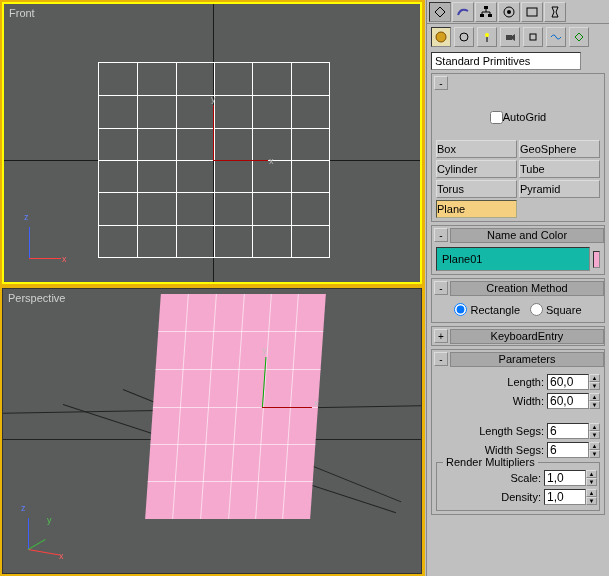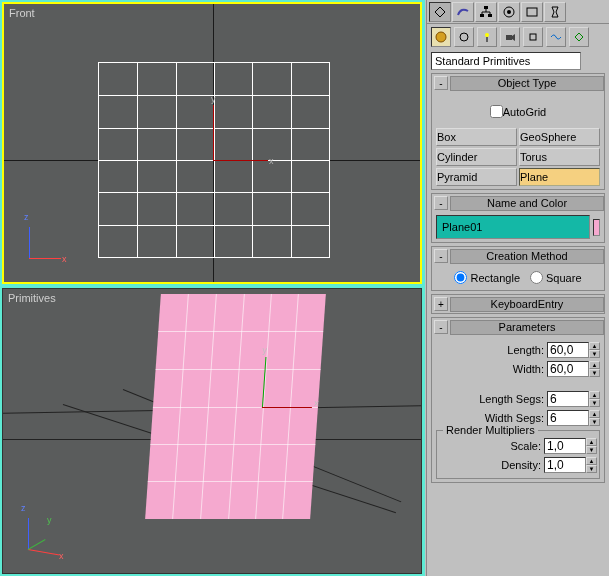--- a/index.html
+++ b/index.html
@@ -1,18 +1,18 @@
 <!DOCTYPE html>
 <html><head>
 <meta charset="utf-8">
 <style>
 * { box-sizing: border-box; margin: 0; padding: 0; font-family: "MS Sans Serif", Arial, sans-serif; font-size: 11px; }
 body { background: #c0c0c0; width: 609px; height: 576px; overflow: hidden; position: relative; }
 
-.viewports { position: absolute; left: 0; top: 0; width: 425px; height: 576px; background: #5eead4; }
+.viewports { position: absolute; left: 0; top: 0; width: 425px; height: 576px; background: #eab308; }
 .viewport { position: absolute; background: #5a5c5c; border: 1px solid #000; }
 .vp-front { left: 2px; top: 2px; width: 420px; height: 282px; border: 2px solid #ffff00; }
 .vp-persp { left: 2px; top: 288px; width: 420px; height: 286px; border: 1px solid #333; }
 .vp-label { position: absolute; left: 5px; top: 3px; color: #d0d0d0; font-size: 11px; z-index: 10; }
 .vp-content { position: absolute; inset: 0; overflow: hidden; }
 
 .front-grid { position: absolute; left: 94px; top: 58px; width: 232px; height: 196px; border: 1px solid #fff; }
 .front-grid .hline, .front-grid .vline { position: absolute; background: #fff; }
 .front-grid .hline { width: 100%; height: 1px; }
 .front-grid .vline { height: 100%; width: 1px; }
@@ -46,21 +46,21 @@
 .dropdown { margin: 2px 4px; display:flex;gap:40px; }
 .dropdown input { flex: 1; height: 18px; border: 1px inset #888; background: #fff; padding: 1px 3px; font-size: 11px; }
 .dd-arrow { width: 16px; height: 18px; background: #c0c0c0; border: 1px outset #ddd; display:flex; align-items:center; justify-content:center; cursor:pointer; }
 
 .rollout { margin: 3px 4px; border: 1px solid #888; background: #c0c0c0; }
 .rollout-hdr { display: flex; align-items: center; background: #c0c0c0; }
 .rollout-toggle { width: 14px; height: 14px; border: 1px outset #ddd; margin: 2px; display:flex; align-items:center; justify-content:center; font-size:10px; cursor:pointer; background:#c0c0c0; }
 .rollout-title { flex: 1; text-align: center; background: #a8a8a8; border: 1px solid #888; height: 15px; line-height: 13px; font-size: 11px; }
 .rollout-body { padding: 3px 4px; }
 
-.check-row { display:flex; align-items:center; justify-content:center; margin:10px 0; }
+.check-row { display:flex; justify-content:center; margin:16px 0; }
 .btn-grid { display: grid; grid-template-columns: 1fr 1fr; gap: 2px; }
 .obj-btn { height: 18px; border: 1px outset #ddd; background: #c8c8c8; line-height: 16px; cursor:pointer; font-size:11px; }
 .obj-btn.selected { background: #f5d080; border: 1px inset #aa8; }
 
 .name-row { display:flex; gap:3px; align-items:center; }
 .name-input { flex:1; height:24px; border:1px inset #888; background:#14b8a6; padding:1px 5px; font-size:11px; }
 .color-swatch { width: 17px; height: 17px; background: #f5a9cf; border: 1px inset #888; cursor:pointer; }
 
 .radio-row { display:flex; gap:10px; justify-content:center; padding:3px 0; }
 .radio-row label { display:flex; align-items:center; gap:3px; }
@@ -105,21 +105,21 @@
       <div class="corner-gizmo">
         <div class="z"></div>
           <div class="x"></div>
         <span style="left:0;top:-2px;color:#6080ff">z</span>
         <span style="left:38px;bottom:0;color:#ff6060">x</span>
       </div>
     </div>
   </div>
 
   <div class="viewport vp-persp">
-    <div class="vp-label">Primitives</div>
+    <div class="vp-label">Perspective</div>
     <div class="vp-content">
       <div class="floor-line" style="top:120px;left:0;width:100%;transform:rotate(-1deg);"></div>
       <div class="floor-line" style="top:150px;left:0;width:100%;"></div>
       <div class="floor-line" style="top:115px;left:60px;width:350px;transform:rotate(18deg);transform-origin:left;"></div>
       <div class="floor-line" style="top:100px;left:120px;width:300px;transform:rotate(22deg);transform-origin:left;"></div>
       <div class="persp-plane">
         <div class="hline" style="top:16.6%"></div>
           <div class="hline" style="top:33.3%"></div>
           <div class="hline" style="top:50%"></div>
           <div class="hline" style="top:66.6%"></div>
@@ -225,31 +225,31 @@
   </div>
 
   <div class="dropdown">
     <input type="text" readonly="" value="Standard Primitives" style="">
     <div class="dd-arrow">▼</div>
   </div>
 
   <div class="rollout">
     <div class="rollout-hdr">
       <div class="rollout-toggle">-</div>
-      <div class="rollout-title">Object Type</div>
     </div>
     <div class="rollout-body">
       <div class="check-row">
         <input type="checkbox" style="">
         <span>AutoGrid</span>
       </div>
       <div class="btn-grid" id="obj-btn-grid">
           <div class="obj-btn">Box</div>
           <div class="obj-btn">GeoSphere</div>
           <div class="obj-btn">Cylinder</div>
+          <div class="obj-btn">Tube</div>
           <div class="obj-btn">Torus</div>
           <div class="obj-btn">Pyramid</div>
           <div class="obj-btn selected">Plane</div>
         </div>
     </div>
   </div>
 
   <div class="rollout">
     <div class="rollout-hdr">
       <div class="rollout-toggle">-</div>

